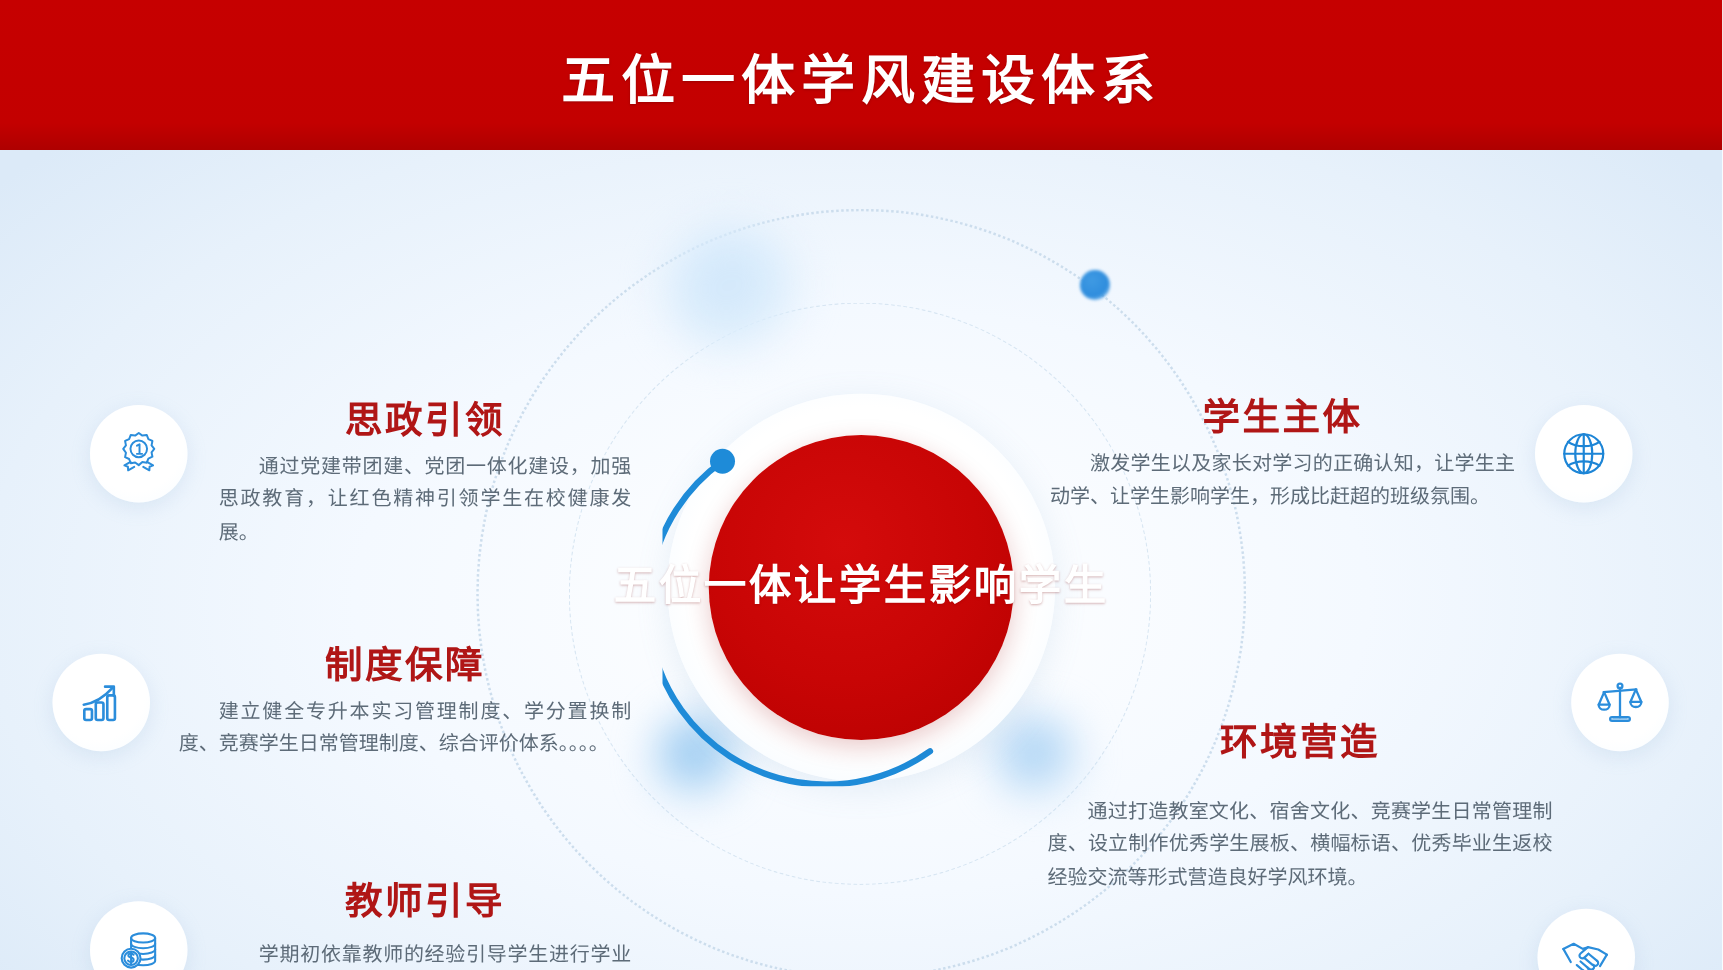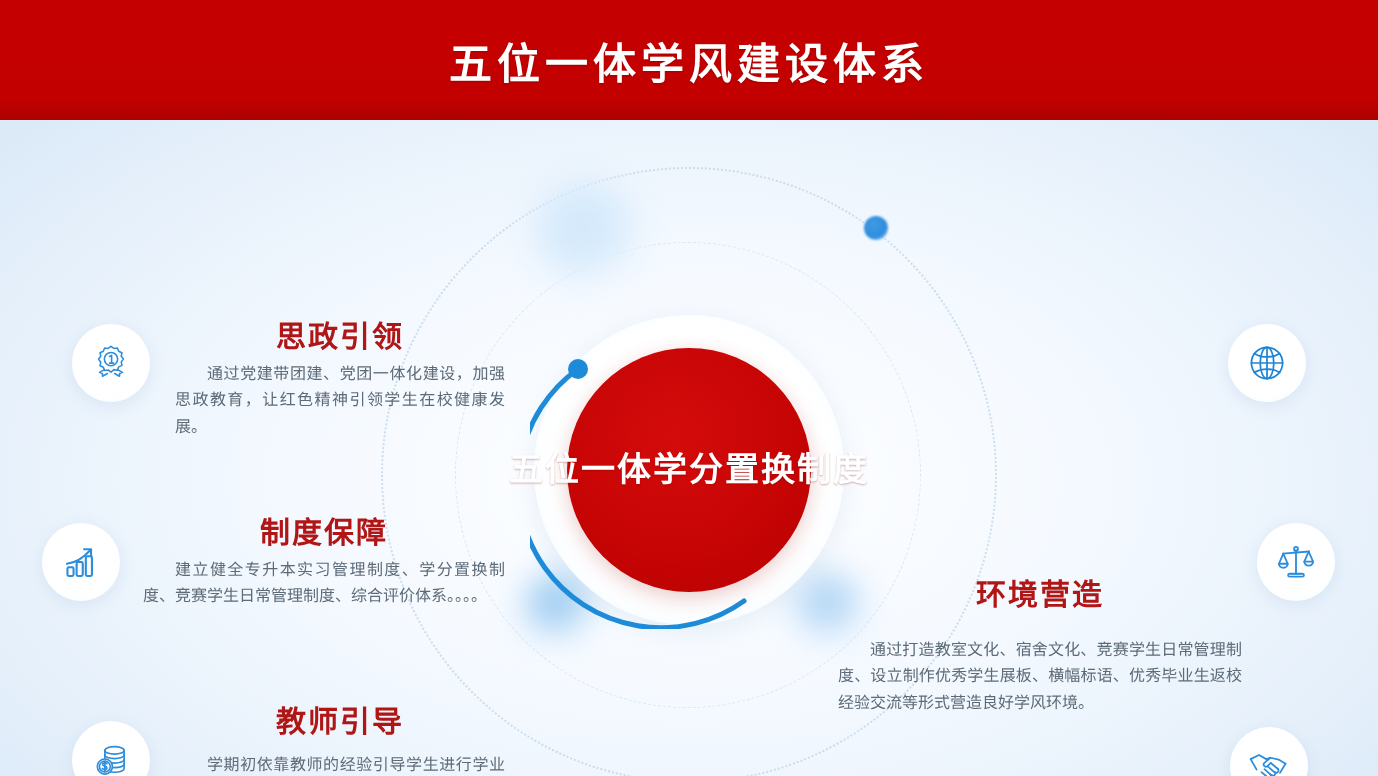--- a/index.html
+++ b/index.html
@@ -209,39 +209,43 @@
     <div class="dot-solid dot-a"></div>
 
     <div class="center-wrap">
       <div class="center-ring"></div>
       <svg class="center-arc" viewBox="0 0 318 318">
         <path d="M 48 58 A 137 137 0 0 0 214 290" fill="none" stroke="#1e8bd8" stroke-width="5" stroke-linecap="round"></path>
         <circle cx="48" cy="58" r="10" fill="#1e8bd8"></circle>
       </svg>
       <div class="center-disc">
         <div class="center-line">五位一体</div>
-        <div class="center-line">学分置换制度</div>
+        <div class="center-line">让学生影响学生</div>
       </div>
     </div>
 
     <div class="block block-1">
       <div class="block-title">思政引领</div>
       <div class="block-body">通过党建带团建、党团一体化建设，加强思政教育，让红色精神引领学生在校健康发展。</div>
     </div>
 
     <div class="block block-2">
       <div class="block-title">制度保障</div>
       <div class="block-body">建立健全专升本实习管理制度、学分置换制度、竞赛学生日常管理制度、综合评价体系。。。。</div>
     </div>
 
     <div class="block block-3">
       <div class="block-title">教师引导</div>
       <div class="block-body">学期初依靠教师的经验引导学生进行学业规划，创新创业指导，让学生尽快走出迷茫期，树立学习目标。</div>
     </div>
 
+    <div class="block block-4">
+      <div class="block-title">学生主体</div>
+      <div class="block-body">激发学生以及家长对学习的正确认知，让学生主动学、让学生影响学生，形成比赶超的班级氛围。</div>
+    </div>
 
     <div class="block block-5">
       <div class="block-title">环境营造</div>
       <div class="block-body">通过打造教室文化、宿舍文化、竞赛学生日常管理制度、设立制作优秀学生展板、横幅标语、优秀毕业生返校经验交流等形式营造良好学风环境。</div>
     </div>
 
     <div class="icon-badge icon-1">
       <svg width="42" height="42" viewBox="0 0 48 48" fill="none" stroke="#2b8ddb" stroke-width="1.8" stroke-linejoin="round" stroke-linecap="round">
         <path d="M24 5 l3.3 2.4 4.0-.6 1.5 3.8 3.7 1.7-.8 4.0 2.5 3.2-2.5 3.2.8 4.0-3.7 1.7-1.5 3.8-4.0-.6L24 34.4 20.7 32l-4.0.6-1.5-3.8-3.7-1.7.8-4.0L9.8 19.5l2.5-3.2-.8-4.0 3.7-1.7 1.5-3.8 4.0.6z"></path>
         <circle cx="24" cy="19.5" r="7.6"></circle>

